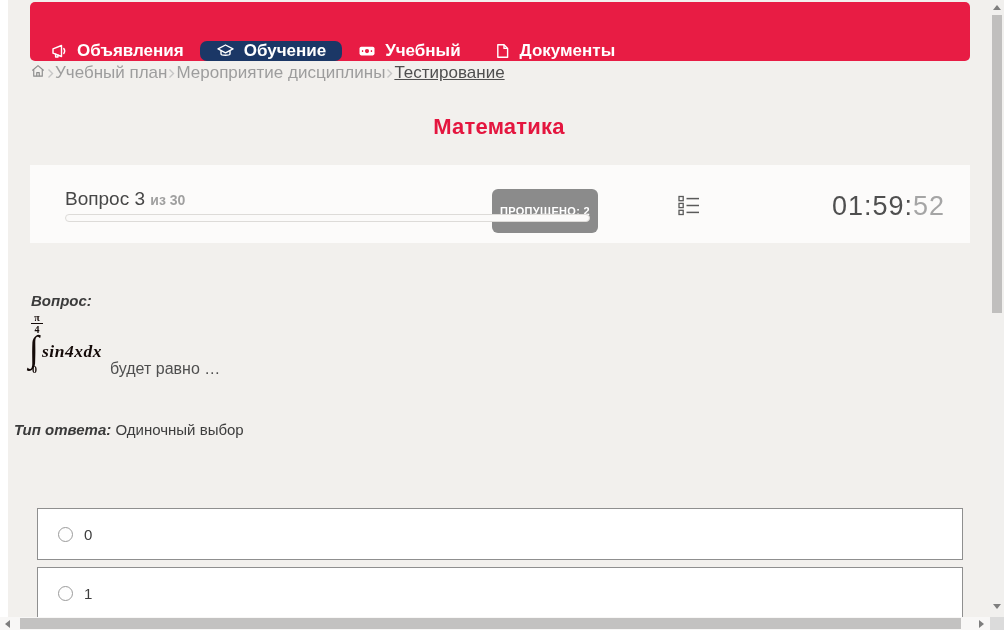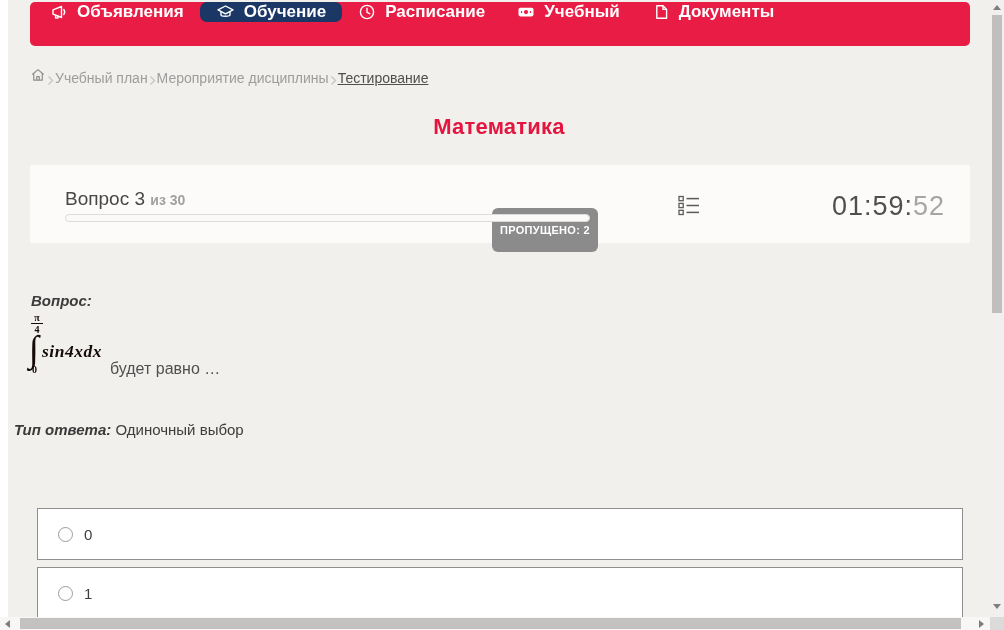--- a/index.html
+++ b/index.html
@@ -8,55 +8,55 @@
     position:relative; overflow:hidden; background:#ffffff;
     font-family:"Liberation Sans", sans-serif;
   }
   .abs { position:absolute; }
 
   
   .app-bg { left:8px; top:0; width:982px; height:617px; background:#f2f0ed; }
 
   
   .navbar {
-    left:30px; top:2px; width:940px; height:44px;
+    left:30px; top:2px; width:940px; height:59px;
     background:#e81c44; border-radius:5px;
-    display:flex; align-items:flex-start; padding:0 4px;
+    display:flex; align-items:flex-end; padding:0 4px;
   }
   .nav-item {
     display:flex; align-items:center; gap:9px; padding:0 16px;
     color:#ffffff; font-size:17px; font-weight:700; cursor:pointer;
     white-space:nowrap; border-radius:7px;
   }
   .nav-item.active { background:#1b3766; }
   .nav-item svg { display:block; }
 
   
   .breadcrumb {
-    left:30px; top:60px; height:26px; display:flex; align-items:flex-end; gap:1px;
-    font-size:14px; color:#9d9d9d;
+    left:30px; top:60px; height:26px; display:flex; align-items:center; gap:1px;
+    font-size:17px; color:#9d9d9d;
   }
   .crumb { cursor:pointer; }
   .crumb.current { color:#4f4f4f;text-decoration:underline; }
   .crumb-sep { display:flex; align-items:center; }
 
   
   .page-title {
     left:8px; top:114px; width:982px; text-align:center;
     color:#e4163f; font-size:22px; font-weight:700; letter-spacing:0.2px;
   }
 
   
   .q-card { left:30px; top:165px; width:940px; height:78px; background:#fcfbfa; }
   .q-label { left:35px; top:23px; font-size:19px; color:#474747; }
   .q-of { font-size:14px; color:#a0a0a0; font-weight:700;margin-top:32px; }
   .q-badge {
     left:462px; top:24px; background:#8b8b8b; color:#ffffff;
     font-size:11px; font-weight:700; letter-spacing:0.3px;
-    padding:16px 8px; border-radius:6px;margin-top:19px;
+    padding:16px 8px; border-radius:6px;
   }
   .q-progress {
     left:35px; top:49px; width:525px; height:8px;
     background:#fbfaf9; border:1px solid #dddbd8; border-radius:5px;
   }
   .q-list-btn { left:648px; top:30px; width:22px; height:22px; cursor:pointer; }
   .q-timer {
     right:25px; top:26px; font-size:27px; letter-spacing:1px; color:#4f4f4f;
   }
   .q-timer .dim { color:#a5a5a5; }
@@ -120,29 +120,20 @@
     <span>
       <svg width="19" height="18" viewBox="0 0 19 18" fill="none" stroke="#ffffff" stroke-width="1.4" stroke-linejoin="round">
         <path d="M9.5 3 L17 6.9 L9.5 10.8 L2 6.9 Z"></path>
         <path d="M5 8.6 V12 c0 1.6 9 1.6 9 0 V8.6"></path>
       </svg>
     </span>
     <span>Обучение</span>
   </div>
   <div class="nav-item">
     <span>
-      <svg width="18" height="18" viewBox="0 0 18 18" fill="none" stroke="#ffffff" stroke-width="1.4">
-        <circle cx="9" cy="9" r="6.6"></circle>
-        <path d="M9 5.3 V9.3 L11.7 10.7" stroke-linecap="round"></path>
-      </svg>
-    </span>
-    <span>Расписание</span>
-  </div>
-  <div class="nav-item">
-    <span>
       <svg width="18" height="18" viewBox="0 0 18 18">
         <rect x="1.5" y="4.8" width="15" height="8.6" rx="1.8" fill="#ffffff"></rect>
         <circle cx="9" cy="9.1" r="2.1" fill="#e81c44"></circle>
         <rect x="3.9" y="8.2" width="1.3" height="1.8" fill="#e81c44"></rect>
         <rect x="12.8" y="8.2" width="1.3" height="1.8" fill="#e81c44"></rect>
       </svg>
     </span>
     <span>Учебный</span>
   </div>
   <div class="nav-item">

